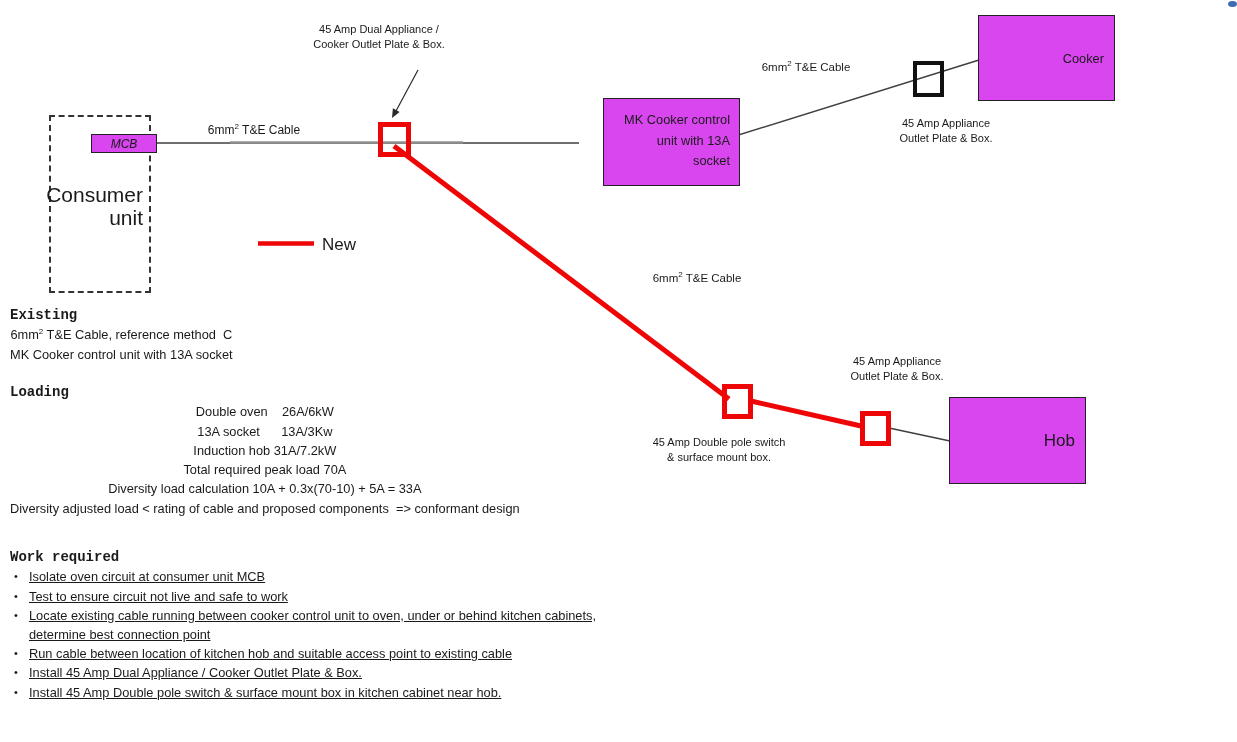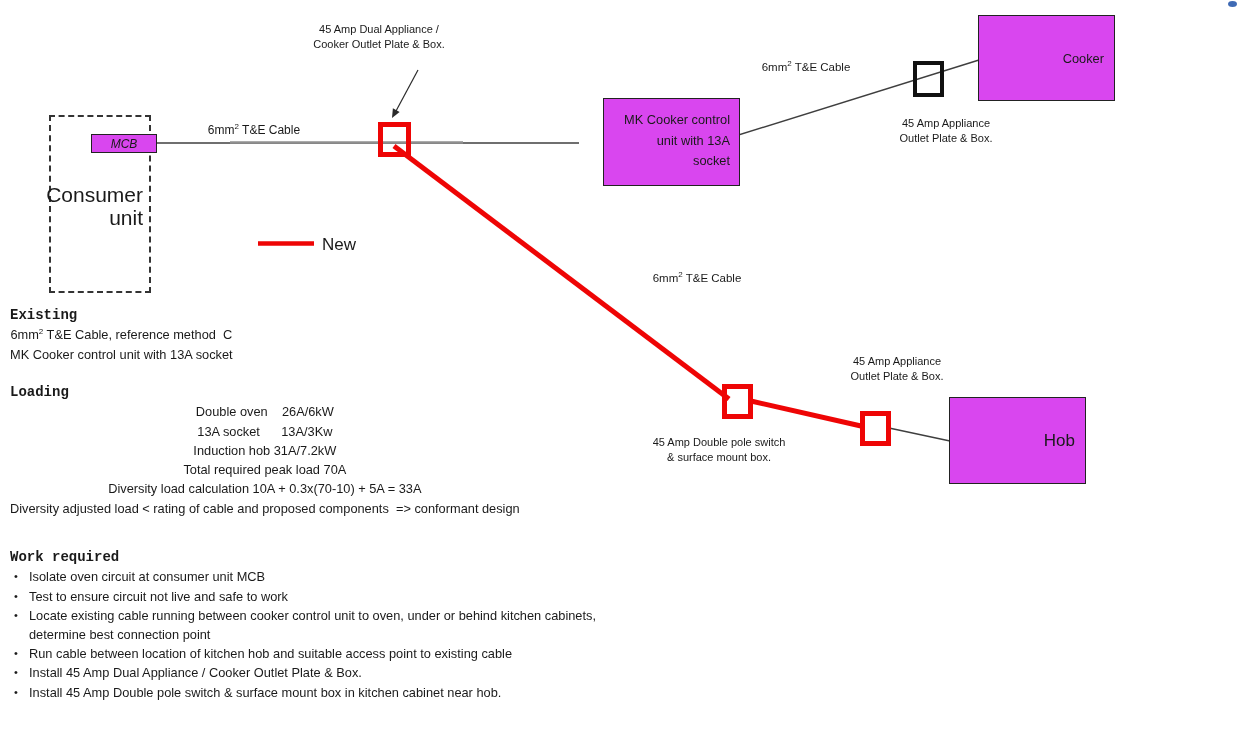--- a/index.html
+++ b/index.html
@@ -46,21 +46,21 @@
 
   sup{font-size:8px;line-height:0;}
 
   .sec{position:absolute;left:10px;font-size:12.8px;line-height:19.3px;}
   .sec-existing{top:306px;}
   .sec-loading{top:383px;}
   .sec-work{top:548px;}
   .sec h3{margin:0;font-size:14px;line-height:19.3px;font-weight:bold;font-family:Liberation Mono, monospace;}
   .tline{white-space:pre;text-align:center;}
   .sec ul{margin:0;padding:0;list-style:none;max-width:612px;}
-  .sec li{position:relative;padding-left:19px;line-height:19.2px;}
+  .sec li{position:relative;padding-left:19px;line-height:19.2px;text-decoration:underline;}
   .sec li::before{content:"\2022";position:absolute;left:4px;top:0;font-size:11px;}
 
   .blue-dot{position:absolute;left:1228px;top:1px;width:9px;height:6px;border-radius:50%;background:#3f6ab4;}
 </style>
 </head>
 <body>
 
 <div class="canvas">
 
   <svg class="wires" viewBox="0 0 1237 742">

